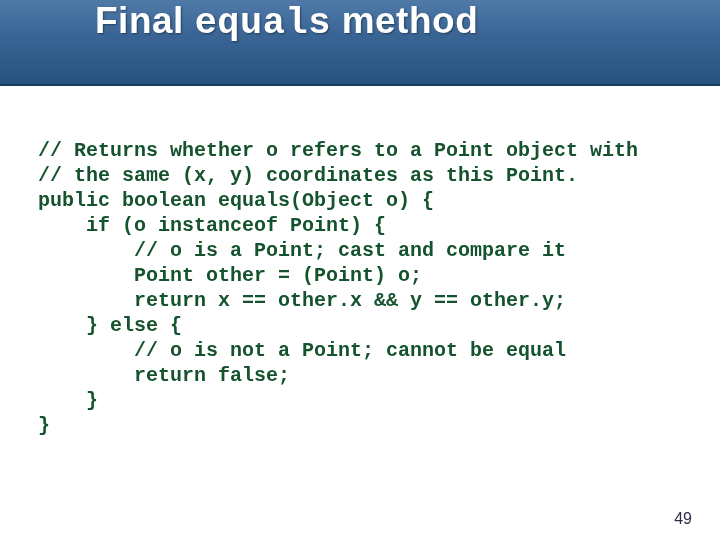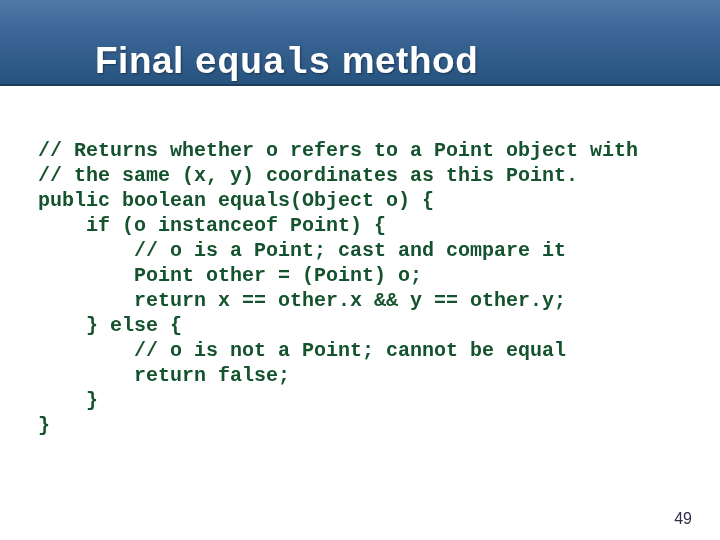--- a/index.html
+++ b/index.html
@@ -17,21 +17,21 @@
     height: 540px;
     position: relative;
     box-sizing: border-box;
   }
   .title-bar {
     width: 100%;
     height: 86px;
     background: linear-gradient(to bottom, #4f7aa8 0%, #3a6595 40%, #27537f 100%);
     border-bottom: 2px solid #1d3d5c;
     display: flex;
-    align-items: flex-end;
+    align-items: flex-start;
     padding-left: 95px;
     box-sizing: border-box;
   }
   .title-text {
     color: #ffffff;
     font-family: Verdana, Geneva, sans-serif;
     font-weight: 700;
     font-size: 37px;
     letter-spacing: 0.5px;
     text-shadow: 1px 1px 2px rgba(0,0,0,0.4);

